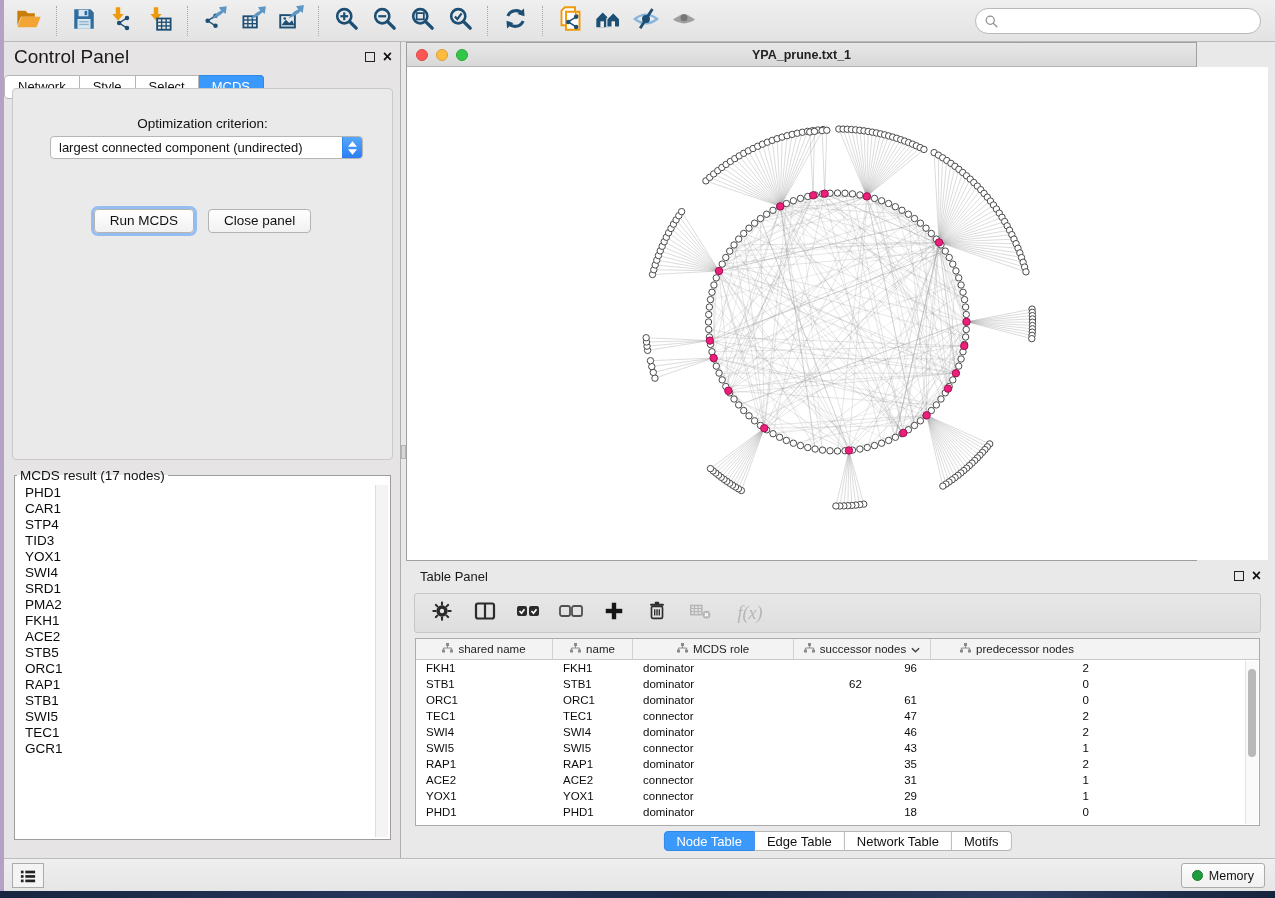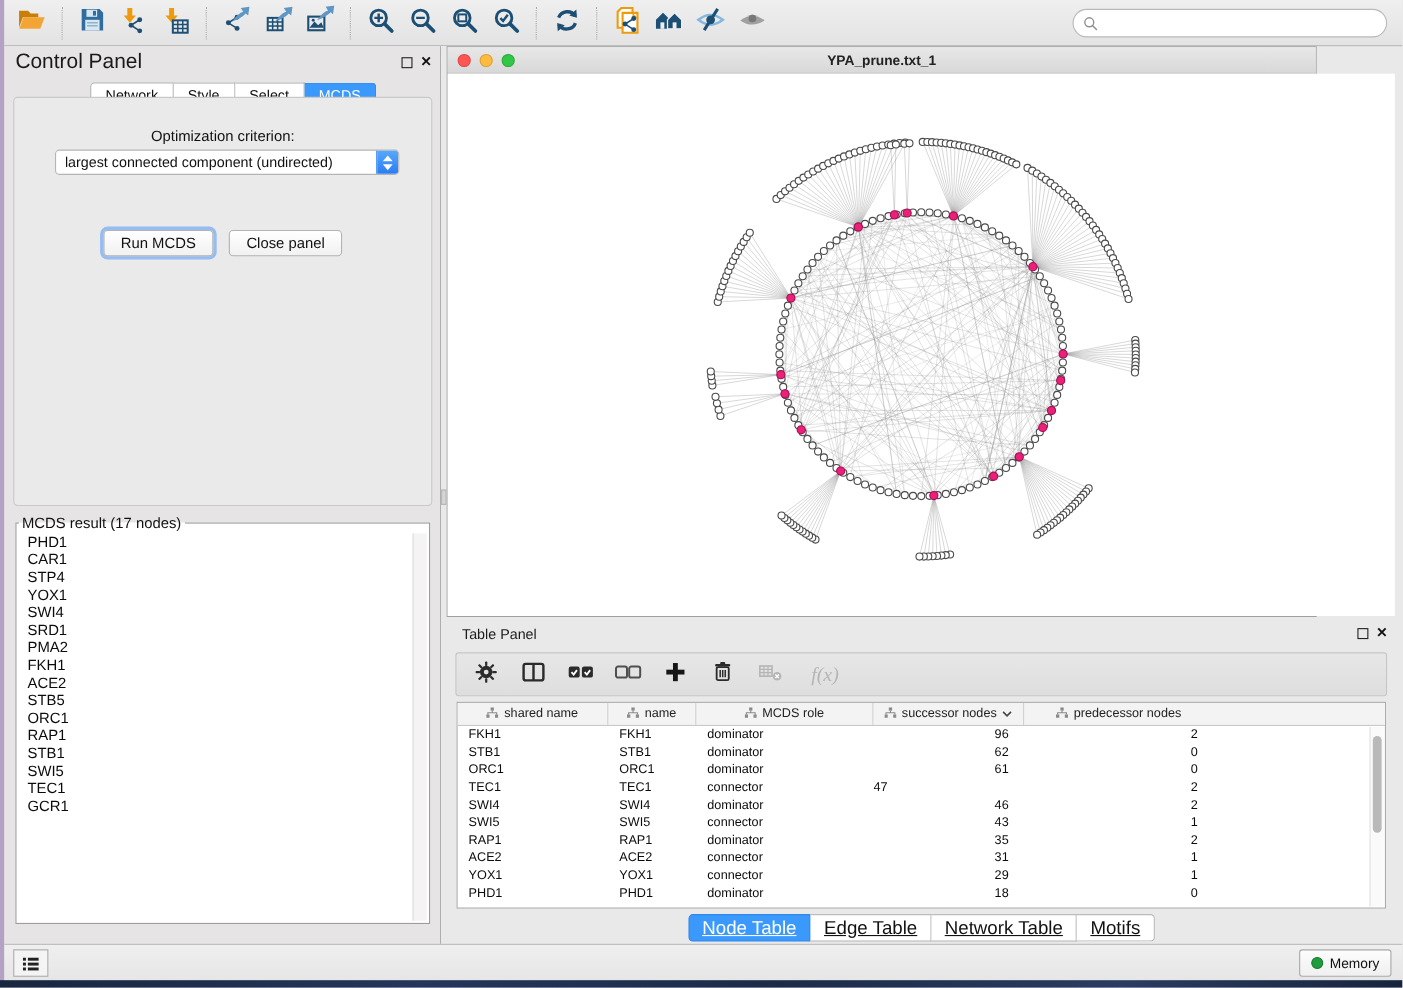--- a/index.html
+++ b/index.html
@@ -27,21 +27,21 @@
     font-family:"Liberation Sans",sans-serif; font-size:13px; }
 
   
   .control-panel { position:absolute; left:4px; top:42px; width:397px; height:816px;
     background:#e6e4e5; border-right:1px solid #aeaeae; }
   .cp-header { position:absolute; left:10px; right:8px; top:6px; height:18px; display:flex; align-items:center; }
   .cp-title { font-size:19px; color:#1a1a1a; }
   .win-ctrls { margin-left:auto; display:flex; align-items:center; gap:8px; }
   .float-ico { width:10px; height:10px; border:1.6px solid #222; background:transparent; }
   .close-ico { font-size:16px; font-weight:bold; color:#111; line-height:10px; }
-  .cp-tabs { position:absolute; left:10px; top:33px; width:100%; display:flex; justify-content:center; }
+  .cp-tabs { position:absolute; left:0; top:33px; width:100%; display:flex; }
   .seg { display:flex; }
   .seg .tab { font-size:13px; padding:3px 13px 4px; background:#fff; border:1px solid #b5b5b5; border-left:none;
     color:#111; }
   .seg .tab:first-child { border-left:1px solid #b5b5b5; border-radius:4px 0 0 4px; }
   .seg .tab:last-child { border-radius:0 4px 4px 0; }
   .seg .tab.active { background:#3b99fc; border-color:#2f87ea; color:#fff; }
   .cp-body { position:absolute; left:8px; top:46px; width:381px; height:372px;
     background:#eaeaea; border:1px solid #c9c9c9; border-radius:4px; }
   .opt-label { position:absolute; top:27px; width:100%; text-align:center; font-size:13.5px; color:#111; }
   .opt-select { position:absolute; left:37px; top:47px; width:313px; height:23px; background:#fff;
@@ -92,21 +92,21 @@
     border:1px solid #ababab; overflow:hidden; }
   .tbl-head { display:flex; height:21px; background:#f3f3f3; border-bottom:1px solid #c9c9c9; }
   .tbl-head .hcell { display:flex; align-items:center; justify-content:center; gap:5px;
     font-size:11.5px; color:#222; border-right:1px solid #d2d2d2; height:100%; }
   .tbl-head .hcell:last-child { border-right:none; }
   .tbl-body .trow { display:flex; height:16px; align-items:center; }
   .tbl-body .tcell { font-size:11.5px; color:#0c0c0c; white-space:nowrap; overflow:hidden; }
   .tbl-scroll { position:absolute; right:1px; top:22px; width:13px; bottom:1px; background:#fafafa; border-left:1px solid #e2e2e2; }
   .tbl-thumb { position:absolute; left:2px; top:8px; width:8px; height:88px; background:#b9b9b9; border-radius:4px; }
   .tp-tabs { position:absolute; left:50%; transform:translateX(-50%); top:270px; }
-  .tp-tabs .seg .tab { font-size:17px; padding:2px 12px 1px;text-decoration:underline; }
+  .tp-tabs .seg .tab { font-size:13px; padding:2px 12px 1px; }
 
   
   .status-bar { position:absolute; left:4px; top:858px; width:1271px; height:33px;
     background:linear-gradient(#efefef,#e6e6e6); border-top:1px solid #bcbcbc; }
   .frame-btn { position:absolute; left:8px; top:4px; width:32px; height:25px; background:#f4f4f4;
     border:1px solid #ababab; display:flex; align-items:center; justify-content:center; }
   .memory-btn { position:absolute; right:10px; top:4px; height:25px; background:linear-gradient(#fdfdfd,#f0f0f0);
     border:1px solid #ababab; border-radius:3px; display:flex; align-items:center; gap:6px; padding:0 10px; }
   .memory-dot { width:11px; height:11px; border-radius:50%; background:#1f9d3d; border:1px solid #157a2c; }
   .memory-btn .lbl { font-size:12.5px; color:#111;text-align:right; }
@@ -305,20 +305,21 @@
         <button class="btn">Close panel</button>
       </div>
     </div>
     <fieldset class="mcds-result">
       <legend>MCDS result (17 nodes)</legend>
       <div style="position:relative;width:100%;height:100%;">
         <div class="result-list" id="result-list">
             <div class="item">PHD1</div>
             <div class="item">CAR1</div>
             <div class="item">STP4</div>
+            <div class="item">TID3</div>
             <div class="item">YOX1</div>
             <div class="item">SWI4</div>
             <div class="item">SRD1</div>
             <div class="item">PMA2</div>
             <div class="item">FKH1</div>
             <div class="item">ACE2</div>
             <div class="item">STB5</div>
             <div class="item">ORC1</div>
             <div class="item">RAP1</div>
             <div class="item">STB1</div>
@@ -1161,35 +1162,35 @@
             <div class="tcell" style="width: 137px; text-align: left; padding: 0px 0px 0px 10px;">FKH1</div>
             <div class="tcell" style="width: 80px; text-align: left; padding: 0px 0px 0px 10px;">FKH1</div>
             <div class="tcell" style="width: 161px; text-align: left; padding: 0px 0px 0px 10px;">dominator</div>
             <div class="tcell" style="width: 137px; text-align: right; padding: 0px 14px 0px 0px;">96</div>
             <div class="tcell" style="width: 172px; text-align: right; padding: 0px 14px 0px 0px;">2</div>
           </div>
           <div class="trow">
             <div class="tcell" style="width: 137px; text-align: left; padding: 0px 0px 0px 10px;">STB1</div>
             <div class="tcell" style="width: 80px; text-align: left; padding: 0px 0px 0px 10px;">STB1</div>
             <div class="tcell" style="width: 161px; text-align: left; padding: 0px 0px 0px 10px;">dominator</div>
-            <div class="tcell" style="width: 137px; text-align: right; padding: 0px 14px 0px 0px;">62</div>
+            <div class="tcell" style="width: 137px; text-align: center; padding: 0px 14px 0px 0px;">62</div>
             <div class="tcell" style="width: 172px; text-align: right; padding: 0px 14px 0px 0px;">0</div>
           </div>
           <div class="trow">
             <div class="tcell" style="width: 137px; text-align: left; padding: 0px 0px 0px 10px;">ORC1</div>
             <div class="tcell" style="width: 80px; text-align: left; padding: 0px 0px 0px 10px;">ORC1</div>
             <div class="tcell" style="width: 161px; text-align: left; padding: 0px 0px 0px 10px;">dominator</div>
             <div class="tcell" style="width: 137px; text-align: right; padding: 0px 14px 0px 0px;">61</div>
             <div class="tcell" style="width: 172px; text-align: right; padding: 0px 14px 0px 0px;">0</div>
           </div>
           <div class="trow">
             <div class="tcell" style="width: 137px; text-align: left; padding: 0px 0px 0px 10px;">TEC1</div>
             <div class="tcell" style="width: 80px; text-align: left; padding: 0px 0px 0px 10px;">TEC1</div>
             <div class="tcell" style="width: 161px; text-align: left; padding: 0px 0px 0px 10px;">connector</div>
-            <div class="tcell" style="width: 137px; text-align: left; padding: 0px 14px 0px 0px;">47</div>
+            <div class="tcell" style="width: 137px; text-align: right; padding: 0px 14px 0px 0px;">47</div>
             <div class="tcell" style="width: 172px; text-align: right; padding: 0px 14px 0px 0px;">2</div>
           </div>
           <div class="trow">
             <div class="tcell" style="width: 137px; text-align: left; padding: 0px 0px 0px 10px;">SWI4</div>
             <div class="tcell" style="width: 80px; text-align: left; padding: 0px 0px 0px 10px;">SWI4</div>
             <div class="tcell" style="width: 161px; text-align: left; padding: 0px 0px 0px 10px;">dominator</div>
             <div class="tcell" style="width: 137px; text-align: right; padding: 0px 14px 0px 0px;">46</div>
             <div class="tcell" style="width: 172px; text-align: right; padding: 0px 14px 0px 0px;">2</div>
           </div>
           <div class="trow">

